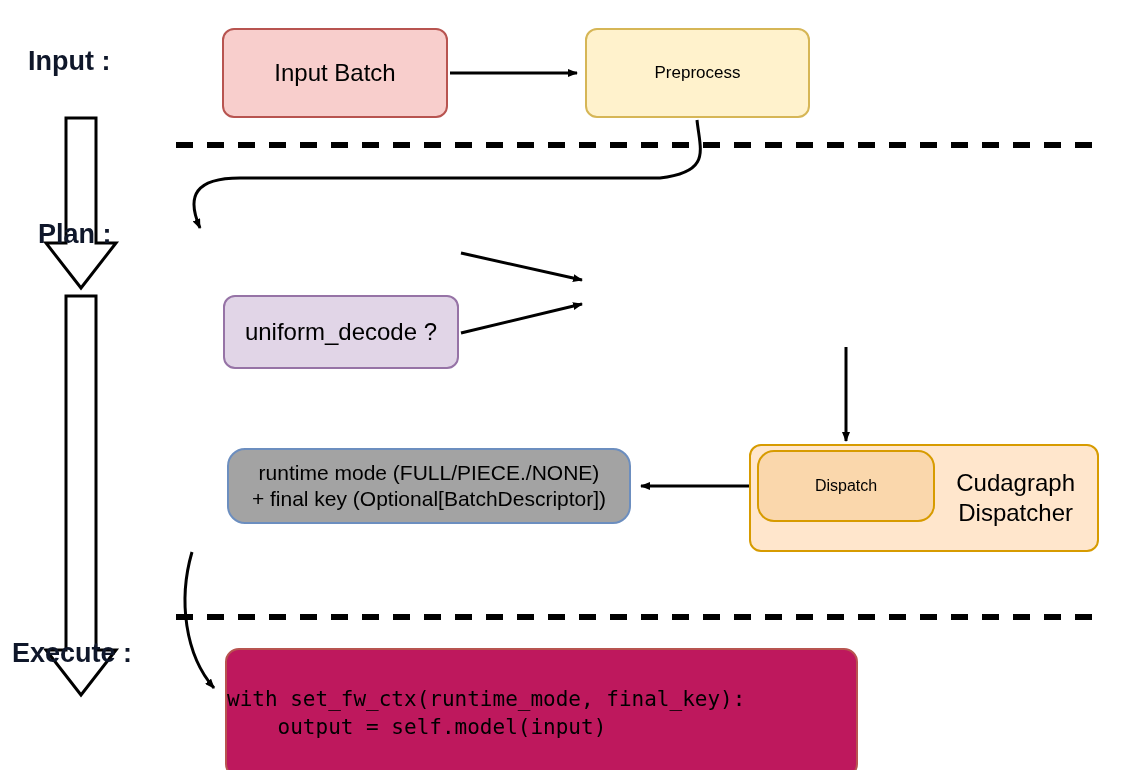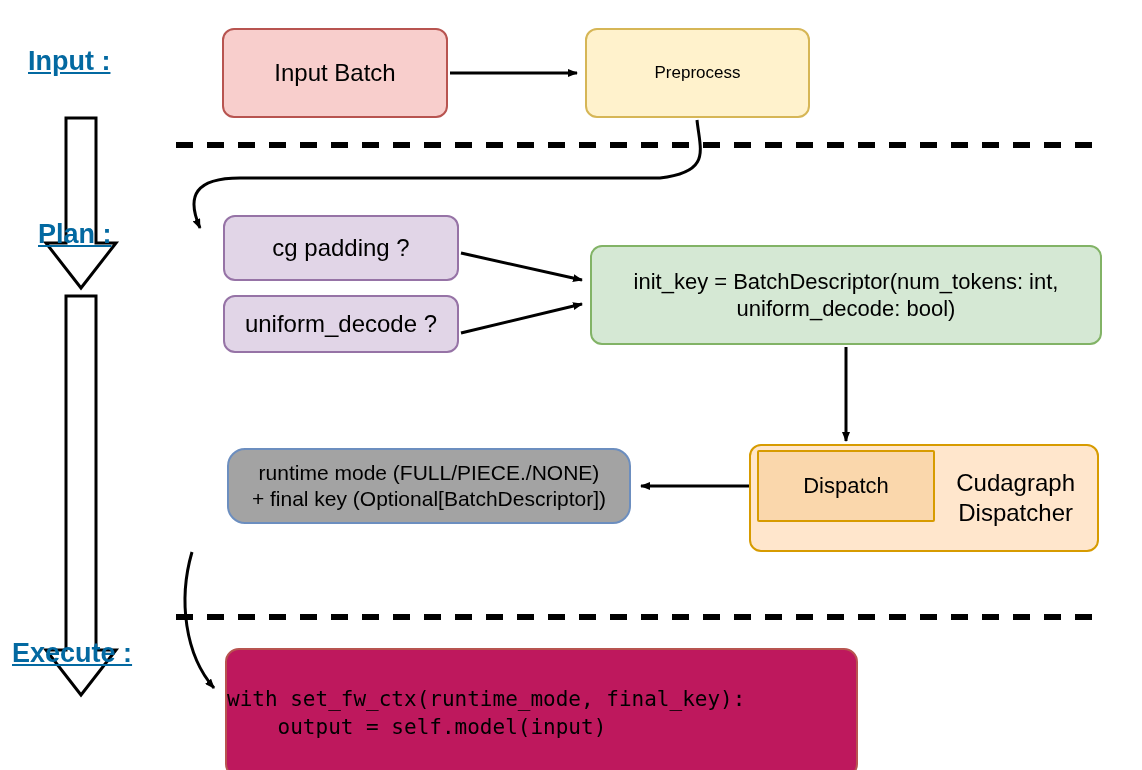--- a/index.html
+++ b/index.html
@@ -44,21 +44,21 @@
     left:585px; top:28px; width:225px; height:90px;
     background:#fff2cc; border-color:#d6b656;
     font-size:17px;
   }
   .n-cg-padding{
     left:223px; top:215px; width:236px; height:66px;
     background:#e1d5e7; border-color:#9673a6;
     font-size:24px;
   }
   .n-uniform-decode{
-    left:223px; top:295px; width:236px; height:58px;
+    left:223px; top:295px; width:236px; height:74px;
     background:#e1d5e7; border-color:#9673a6;
     font-size:24px;
   }
   .n-init-key{
     left:590px; top:245px; width:512px; height:100px;
     background:#d5e8d4; border-color:#82b366;
     font-size:22px;
   }
   .n-runtime-mode{
     left:227px; top:448px; width:404px; height:76px;
@@ -70,45 +70,44 @@
     left:749px; top:444px; width:350px; height:108px;
     background:#ffe6cc; border-color:#d79b00;
     font-size:24px;
     justify-content:flex-end;
     padding-right:22px;
   }
   .n-cudagraph-dispatcher .txt{ width:auto; }
   .n-dispatch{
     left:757px; top:450px; width:178px; height:72px;
     background:#fad7ac; border-color:#d79b00;
-    font-size:22px;
-    border-radius:2px;
+    font-size:16px;
+    border-radius:17px;
   }
   .n-code{
     left:225px; top:648px; width:633px; height:130px;
     background:#be185d; border-color:#b85450;
     font-family:"DejaVu Sans Mono", monospace;
     font-size:21px;
     justify-content:flex-start;
     border-radius:14px;
   }
   .n-code .txt{
     text-align:left;
     white-space:pre;
     line-height:1.35;
   }
 
   
   .stage-label{
     position:absolute;
     font-weight:bold;
     font-size:27px;
-    color:#0369a1;
+    color:#0f172a;
     white-space:nowrap;
-    text-decoration:underline;
   }
   .lbl-input{ left:28px; top:46px; }
   .lbl-plan{ left:38px; top:219px; }
   .lbl-execute{ left:12px; top:638px; }
 </style>
 </head>
 <body>
 
 <div id="stage">
 
@@ -145,31 +144,25 @@
   <div class="stage-label lbl-execute">Execute :</div>
 
   <div class="node n-input-batch">
     <span class="txt">Input Batch</span>
   </div>
 
   <div class="node n-preprocess">
     <span class="txt">Preprocess</span>
   </div>
 
-  <div class="node n-cg-padding">
-    <span class="txt">cg padding ?</span>
-  </div>
 
   <div class="node n-uniform-decode">
     <span class="txt">uniform_decode ?</span>
   </div>
 
-  <div class="node n-init-key">
-    <span class="txt">init_key = BatchDescriptor(num_tokens: int,<br>uniform_decode: bool)</span>
-  </div>
 
   <div class="node n-runtime-mode">
     <span class="txt">runtime mode (FULL/PIECE./NONE)<br>+ final key (Optional[BatchDescriptor])</span>
   </div>
 
   <div class="node n-cudagraph-dispatcher">
     <span class="txt">Cudagraph<br>Dispatcher</span>
   </div>
 
   <div class="node n-dispatch">

